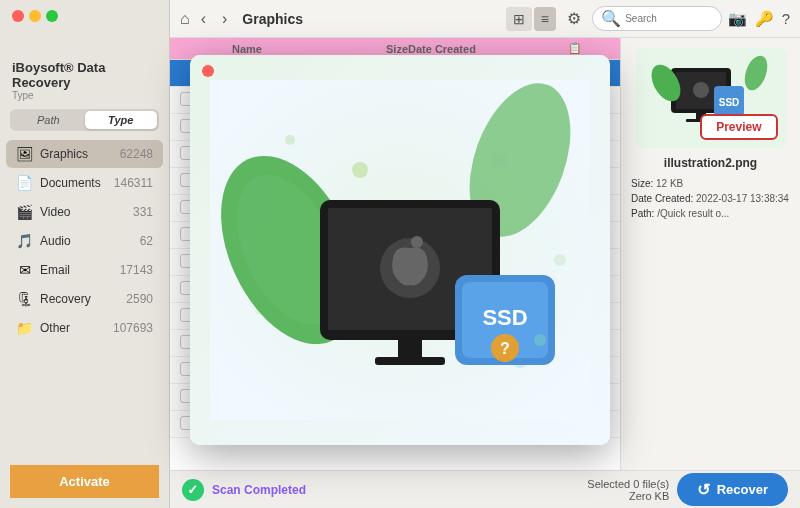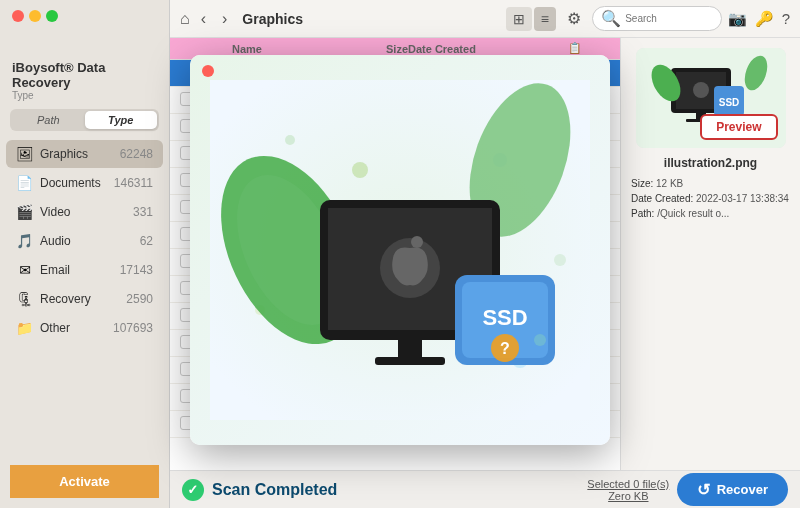--- a/index.html
+++ b/index.html
@@ -358,27 +358,26 @@
       border-radius: 50%;
       background: #2ecc71;
       color: white;
       display: flex;
       align-items: center;
       justify-content: center;
       font-size: 13px;
       font-weight: 700;
     }
     .scan-text { flex: 1; }
-    .scan-title { font-weight: 700; color: #0c4a6e; font-size: 16px; }
+    .scan-title { font-weight: 700; color: #8b5cf6; font-size: 12px; }
     .scan-details { font-size: 10px; color: #666; }
     .selected-info {
-      text-align: center;
+      text-align: right;
       font-size: 11px;
       color: #555;
-      text-decoration: underline;
     }
     .recover-btn {
       background: #2b7cd3;
       color: white;
       border: none;
       border-radius: 18px;
       padding: 7px 20px;
       font-size: 13px;
       font-weight: 600;
       cursor: pointer;

